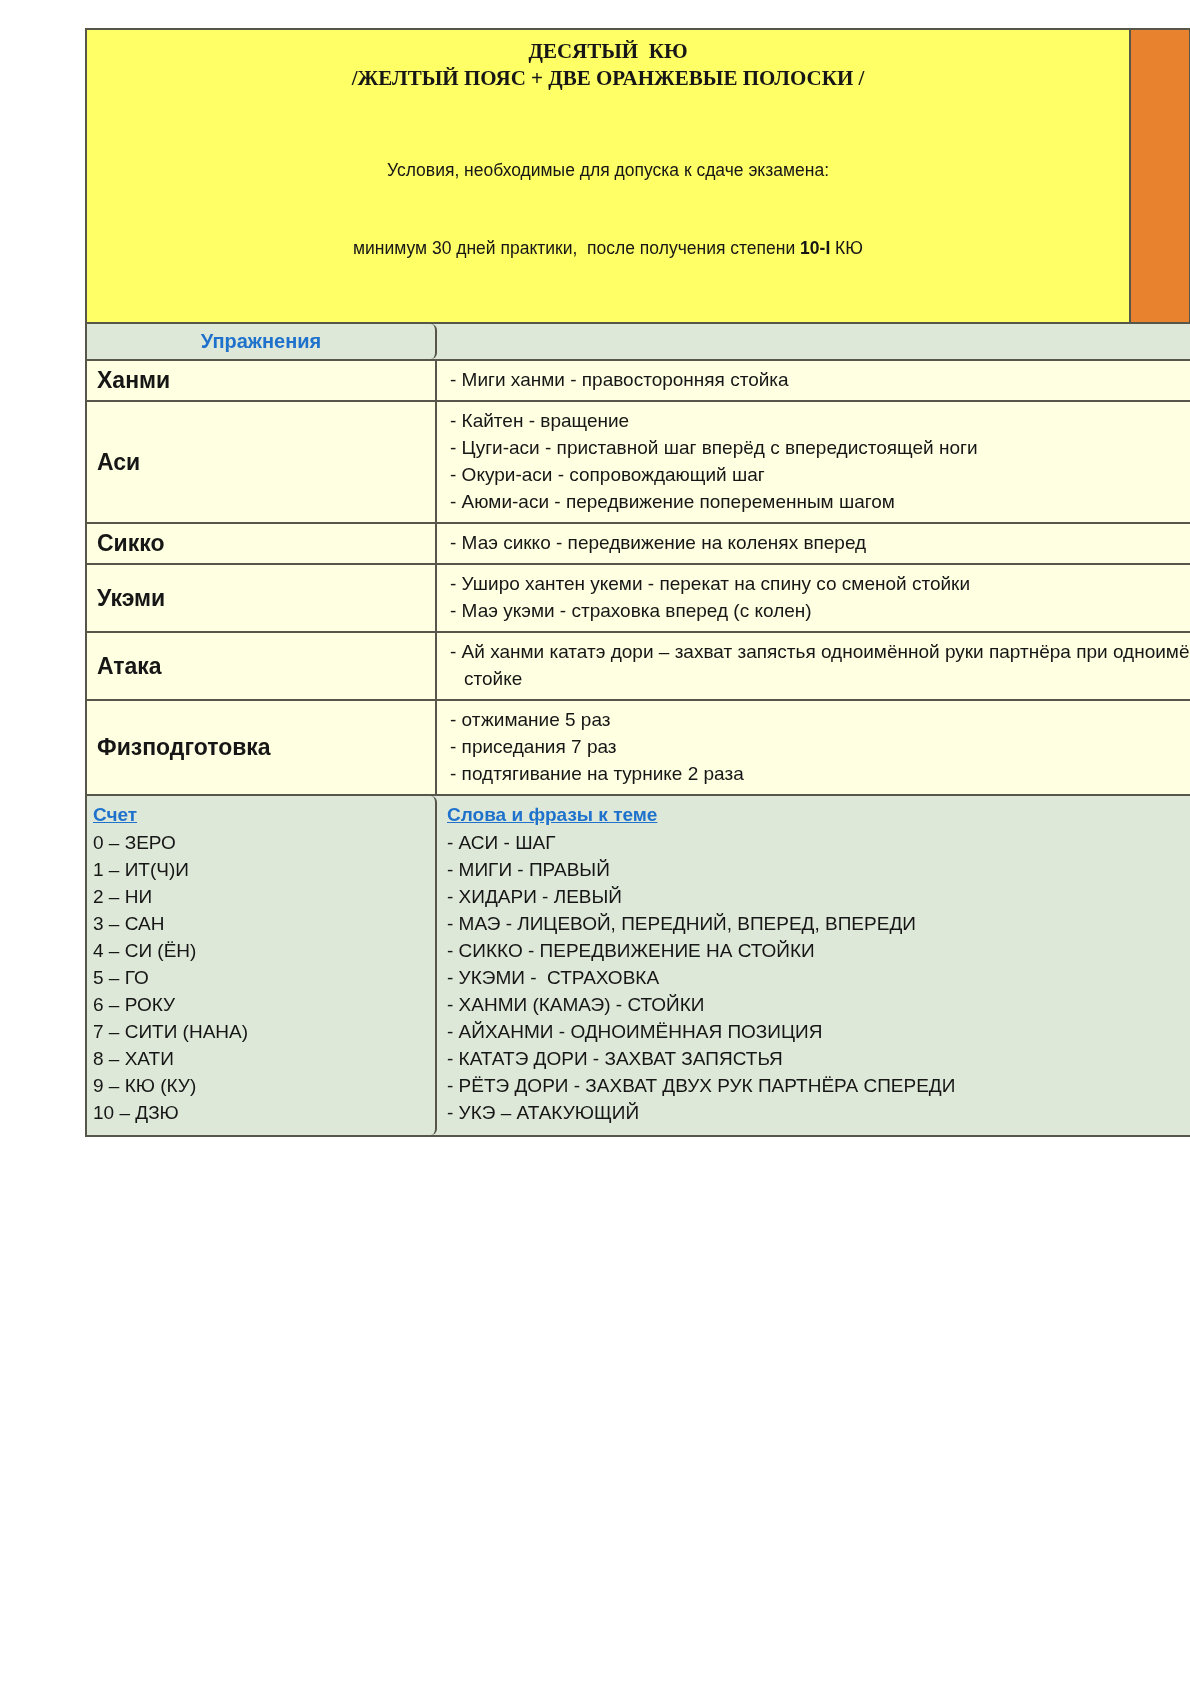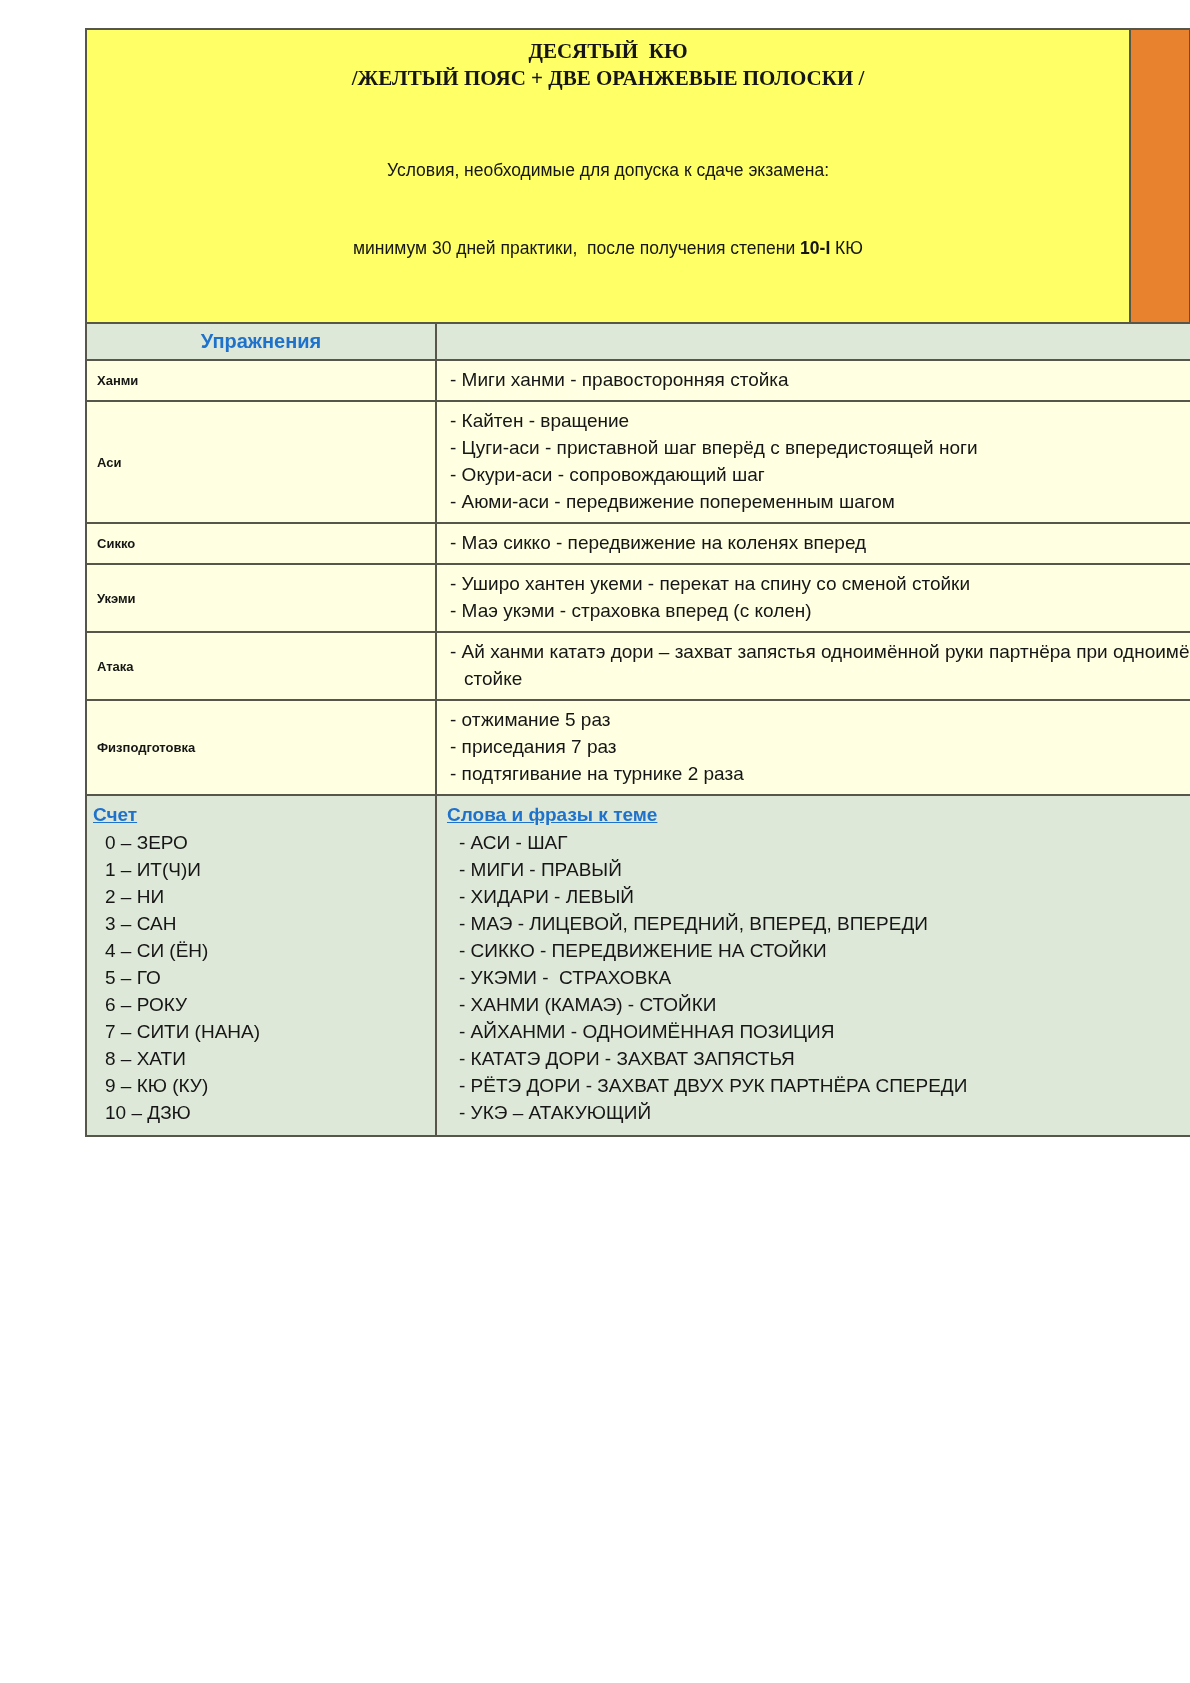--- a/index.html
+++ b/index.html
@@ -23,37 +23,37 @@
   }
   .cond { margin-top:13px; font-size:17.5px; line-height:26px; white-space:pre-wrap; }
   .cond b { font-weight:bold; }
   
   .grid { display:grid; grid-template-columns:350px 1fr; border-top:2px solid var(--line,#57564A); }
   .col-hdr { background:var(--green,#DEE8D8); }
   .col-hdr .hcell {
     color:var(--blue,#1F72CC); font-weight:bold; font-size:20px;
     text-align:center; padding:6px 2px;
   }
-  .cell-l { border-right:2px solid var(--line,#57564A); }
+  .cell-l { border-right:2px solid var(--line,#57564A);border-radius:6px; }
   .body-row { background:var(--cream,#FFFFE1); }
   .ex {
     border-right:2px solid var(--line,#57564A);
-    font-weight:bold; font-size:13px;
+    font-weight:bold; font-size:23px;
     display:flex; align-items:center; padding:4px 6px 4px 10px;
   }
   .desc { padding:5px 12px 7px 13px; font-size:19px; line-height:27px; }
   .line { white-space:pre-wrap; }
   .hang { padding-left:14px; text-indent:-14px; }
   
   .foot { background:var(--green,#DEE8D8); }
   .foot-l { padding:5px 4px 9px 6px; font-size:19px; line-height:27px; }
   .foot-r { padding:5px 0 9px 10px; font-size:19px; line-height:27px; }
   .sec-title { text-align:left; font-weight:bold; font-size:19px; line-height:28px; }
   .link { color:var(--blue,#1F72CC); text-decoration:underline; cursor:pointer; }
-  .vocab-line, .count-line { white-space:pre-wrap;margin-left:12px; }
+  .vocab-line, .count-line { white-space:pre-wrap; }
   b { font-weight:normal; }
 </style>
 </head>
 <body>
 
 <div class="doc-table">
 
   <div class="hdr-row">
     <div class="hdr-main">
       <div class="title-line">ДЕСЯТЫЙ  КЮ</div>

